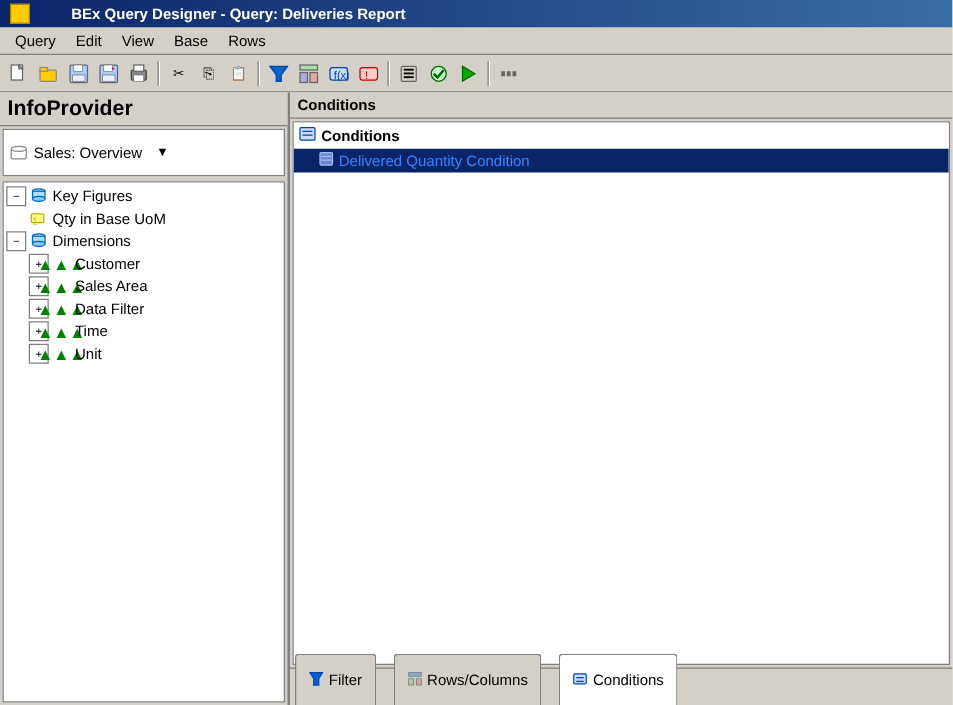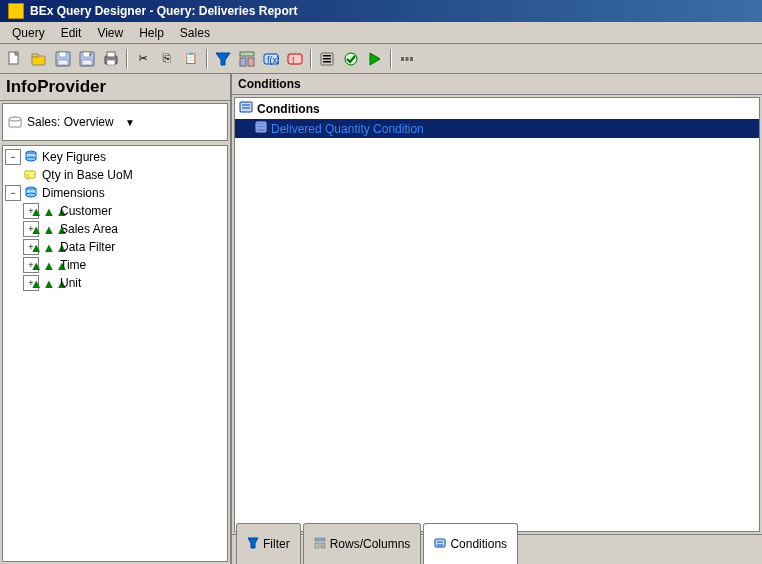--- a/index.html
+++ b/index.html
@@ -8,20 +8,21 @@
     
     .title-bar {
       background: linear-gradient(to right, #0a246a, #3a6ea5);
       color: white;
       height: 22px;
       display: flex;
       align-items: center;
       padding: 0 8px;
       font-size: 12px;
       font-weight: bold;
+      gap: 27px;
     }
     .title-bar-icon {
       width: 16px;
       height: 16px;
       margin-right: 6px;
       background: #ffcc00;
       border: 1px solid #aa8800;
       display: inline-block;
       flex-shrink: 0;
     }
@@ -194,21 +195,21 @@
       padding: 0 4px;
       border-top: 1px solid #808080;
     }
     .tab {
       display: flex;
       align-items: center;
       padding: 20px 10px;
       background: #d4d0c8;
       border: 1px solid #808080;
       border-bottom: none;
-      margin-right: 2px;
+      margin-right: 14px;
       cursor: pointer;
       font-size: 12px;
       height: 24px;
       border-radius: 3px 3px 0 0;
     }
     .tab.active {
       background: white;
       border-bottom: 1px solid white;
       z-index: 1;
       margin-bottom: -1px;
@@ -220,22 +221,22 @@
 
 <div class="title-bar">
   <span class="title-bar-icon"></span>
   <span>BEx Query Designer - Query: Deliveries Report</span>
 </div>
 
 <div class="menu-bar">
   <span class="menu-item">Query</span>
   <span class="menu-item">Edit</span>
   <span class="menu-item">View</span>
-  <span class="menu-item">Help</span>
-  <span class="menu-item">Sales</span>
+  <span class="menu-item">Base</span>
+  <span class="menu-item">Rows</span>
 </div>
 
 <div class="toolbar">
 
   <div class="toolbar-btn" title="New">
     <svg width="16" height="16" viewBox="0 0 16 16">
         <rect x="2" y="1" width="9" height="12" fill="white" stroke="#666" stroke-width="1"></rect>
         <polygon points="8,1 11,4 8,4" fill="#d4d0c8" stroke="#666" stroke-width="1"></polygon>
       </svg>
   </div>

